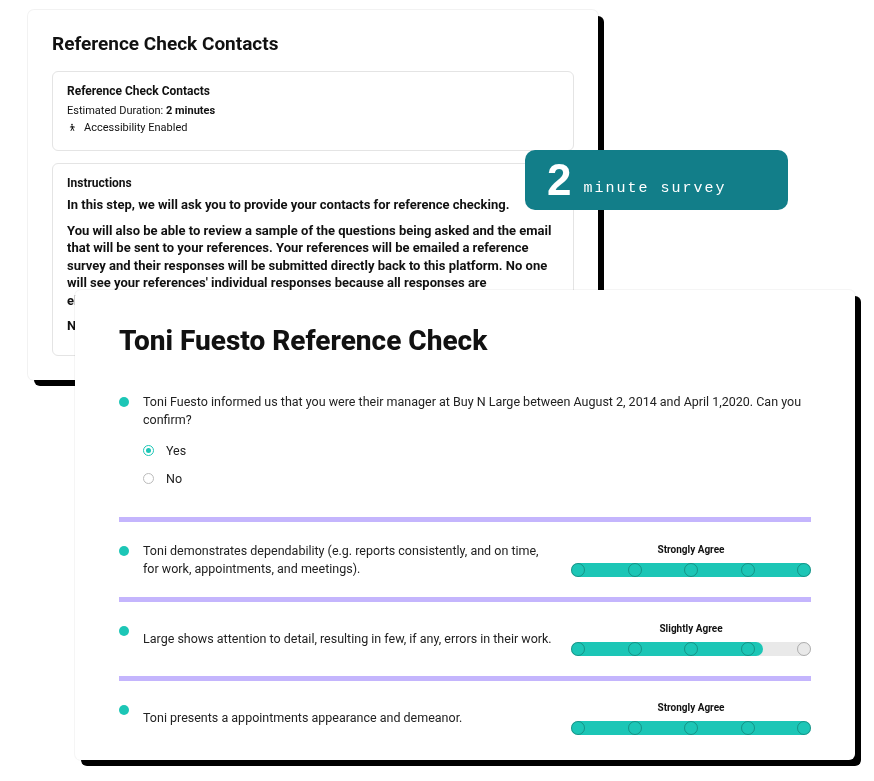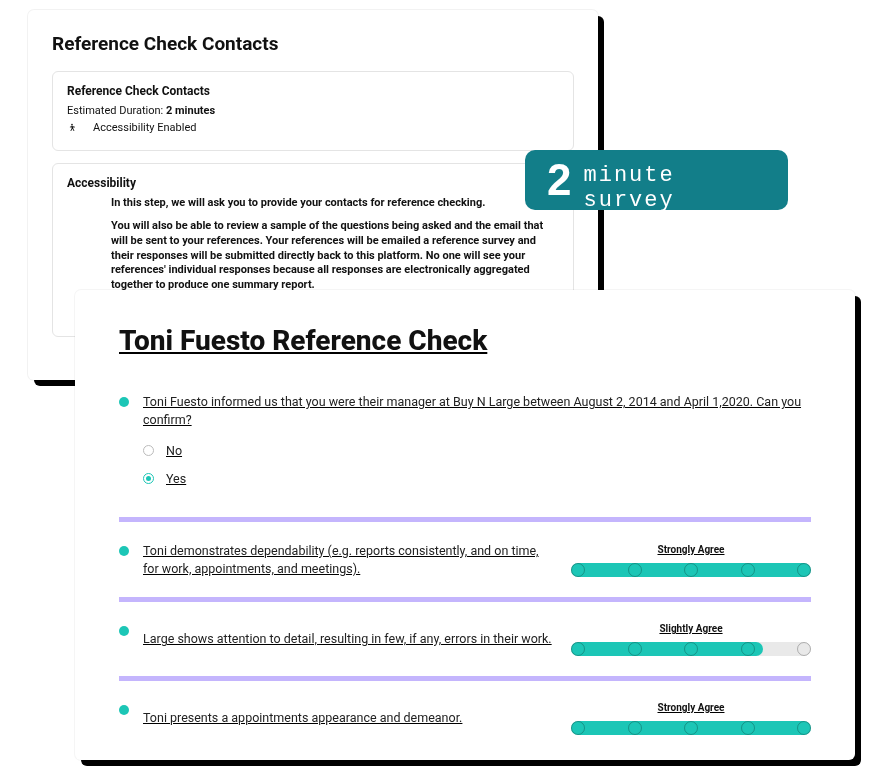--- a/index.html
+++ b/index.html
@@ -33,24 +33,24 @@
   .boxed {
     border: 1px solid #e4e4e4;
     border-radius: 6px;
     padding: 12px 14px;
     margin-bottom: 12px;
     font-size: 11px;
     color: #111;
   }
   .boxed .title { font-weight: 700; font-size: 12px; margin-bottom: 6px; }
   .boxed .row { margin-bottom: 4px; }
-  .acc { display:flex; align-items:center; gap:16px; }
+  .acc { display:flex; align-items:center; gap:7px; }
   .acc-icon { width:10px; height:10px; display:inline-block; }
 
-  .instr p { margin-bottom:8px; line-height:1.35; font-size:11px;margin-left:44px; }
+  .instr p { margin-bottom:8px; line-height:1.35; font-size:13px; }
 
   
   .badge {
     position: absolute;
     top: 150px;
     left: 525px;
     width: 263px;
     height: 60px;
     background: #127e89;
     color: #fff;
@@ -62,38 +62,37 @@
     z-index: 3;
   }
   .badge .two {
     font-size: 44px;
     font-weight: 700;
     font-family: Arial, sans-serif;
     line-height:1;
   }
   .badge .txt {
     font-family: "Courier New", monospace;
-    font-size: 22px;
+    font-size: 15px;
     letter-spacing: 2px;
     margin-top: 16px;
   }
 
   
   .card-front {
     position: absolute;
     top: 290px;
     left: 75px;
     width: 780px;
     height: 470px;
     background: #fff;
     border-radius: 6px;
     box-shadow: 6px 6px 0 0 #000, 0 0 0 1px rgba(0,0,0,0.04);
     padding: 34px 44px 32px 44px;
     z-index: 2;
-    text-decoration: underline;
   }
   .card-front h1 {
     font-size: 28px;
     font-weight: 800;
     color: #111;
     margin-bottom: 36px;
   }
   .qrow {
     display:flex;
     align-items:flex-start;
@@ -159,47 +158,47 @@
         <svg viewBox="0 0 24 24" width="10" height="10" fill="#111">
             <circle cx="12" cy="4" r="2"></circle>
             <path d="M12 7l-5 2v2l4-1v3l-3 6h2l3-5 3 5h2l-3-6v-3l4 1V9z"></path>
           </svg>
       </span>
       <span>Accessibility Enabled</span>
     </div>
   </div>
 
   <div class="boxed instr">
-    <div class="title">Accessibility</div>
+    <div class="title">Instructions</div>
     <p><strong>In this step, we will ask you to provide your contacts for reference checking.</strong></p>
     <p><strong>You will also be able to review a sample of the questions being asked and the email that will be sent to your references. Your references will be emailed a reference survey and their responses will be submitted directly back to this platform. No one will see your references' individual responses because all responses are electronically aggregated together to produce one summary report.</strong></p>
     <p><strong>Note</strong></p>
   </div>
 </div>
 
 <div class="badge">
   <span class="two">2</span>
   <span class="txt">minute survey</span>
 </div>
 
 <div class="card-front">
   <h1>Toni Fuesto Reference Check</h1>
 
   <div class="qrow">
     <div class="bullet"></div>
     <div class="qbody">
       <div>Toni Fuesto informed us that you were their manager at Buy N Large between August 2, 2014 and April 1,2020. Can you confirm?</div>
       <div class="opts">
         <div class="opt">
+          <span class="radio sel"></span>
+          <span>Yes</span>
+        </div>
+        <div class="opt">
           <span class="radio"></span>
           <span>No</span>
-        </div>
-        <div class="opt">
-          <span class="radio sel"></span>
-          <span>Yes</span>
         </div>
       </div>
     </div>
   </div>
 
   <div class="qrow">
     <div class="bullet"></div>
     <div class="qbody row-flex">
       <div style="flex:1">Toni demonstrates dependability (e.g. reports consistently, and on time, for work, appointments, and meetings).</div>
       <div class="scale-wrap">

